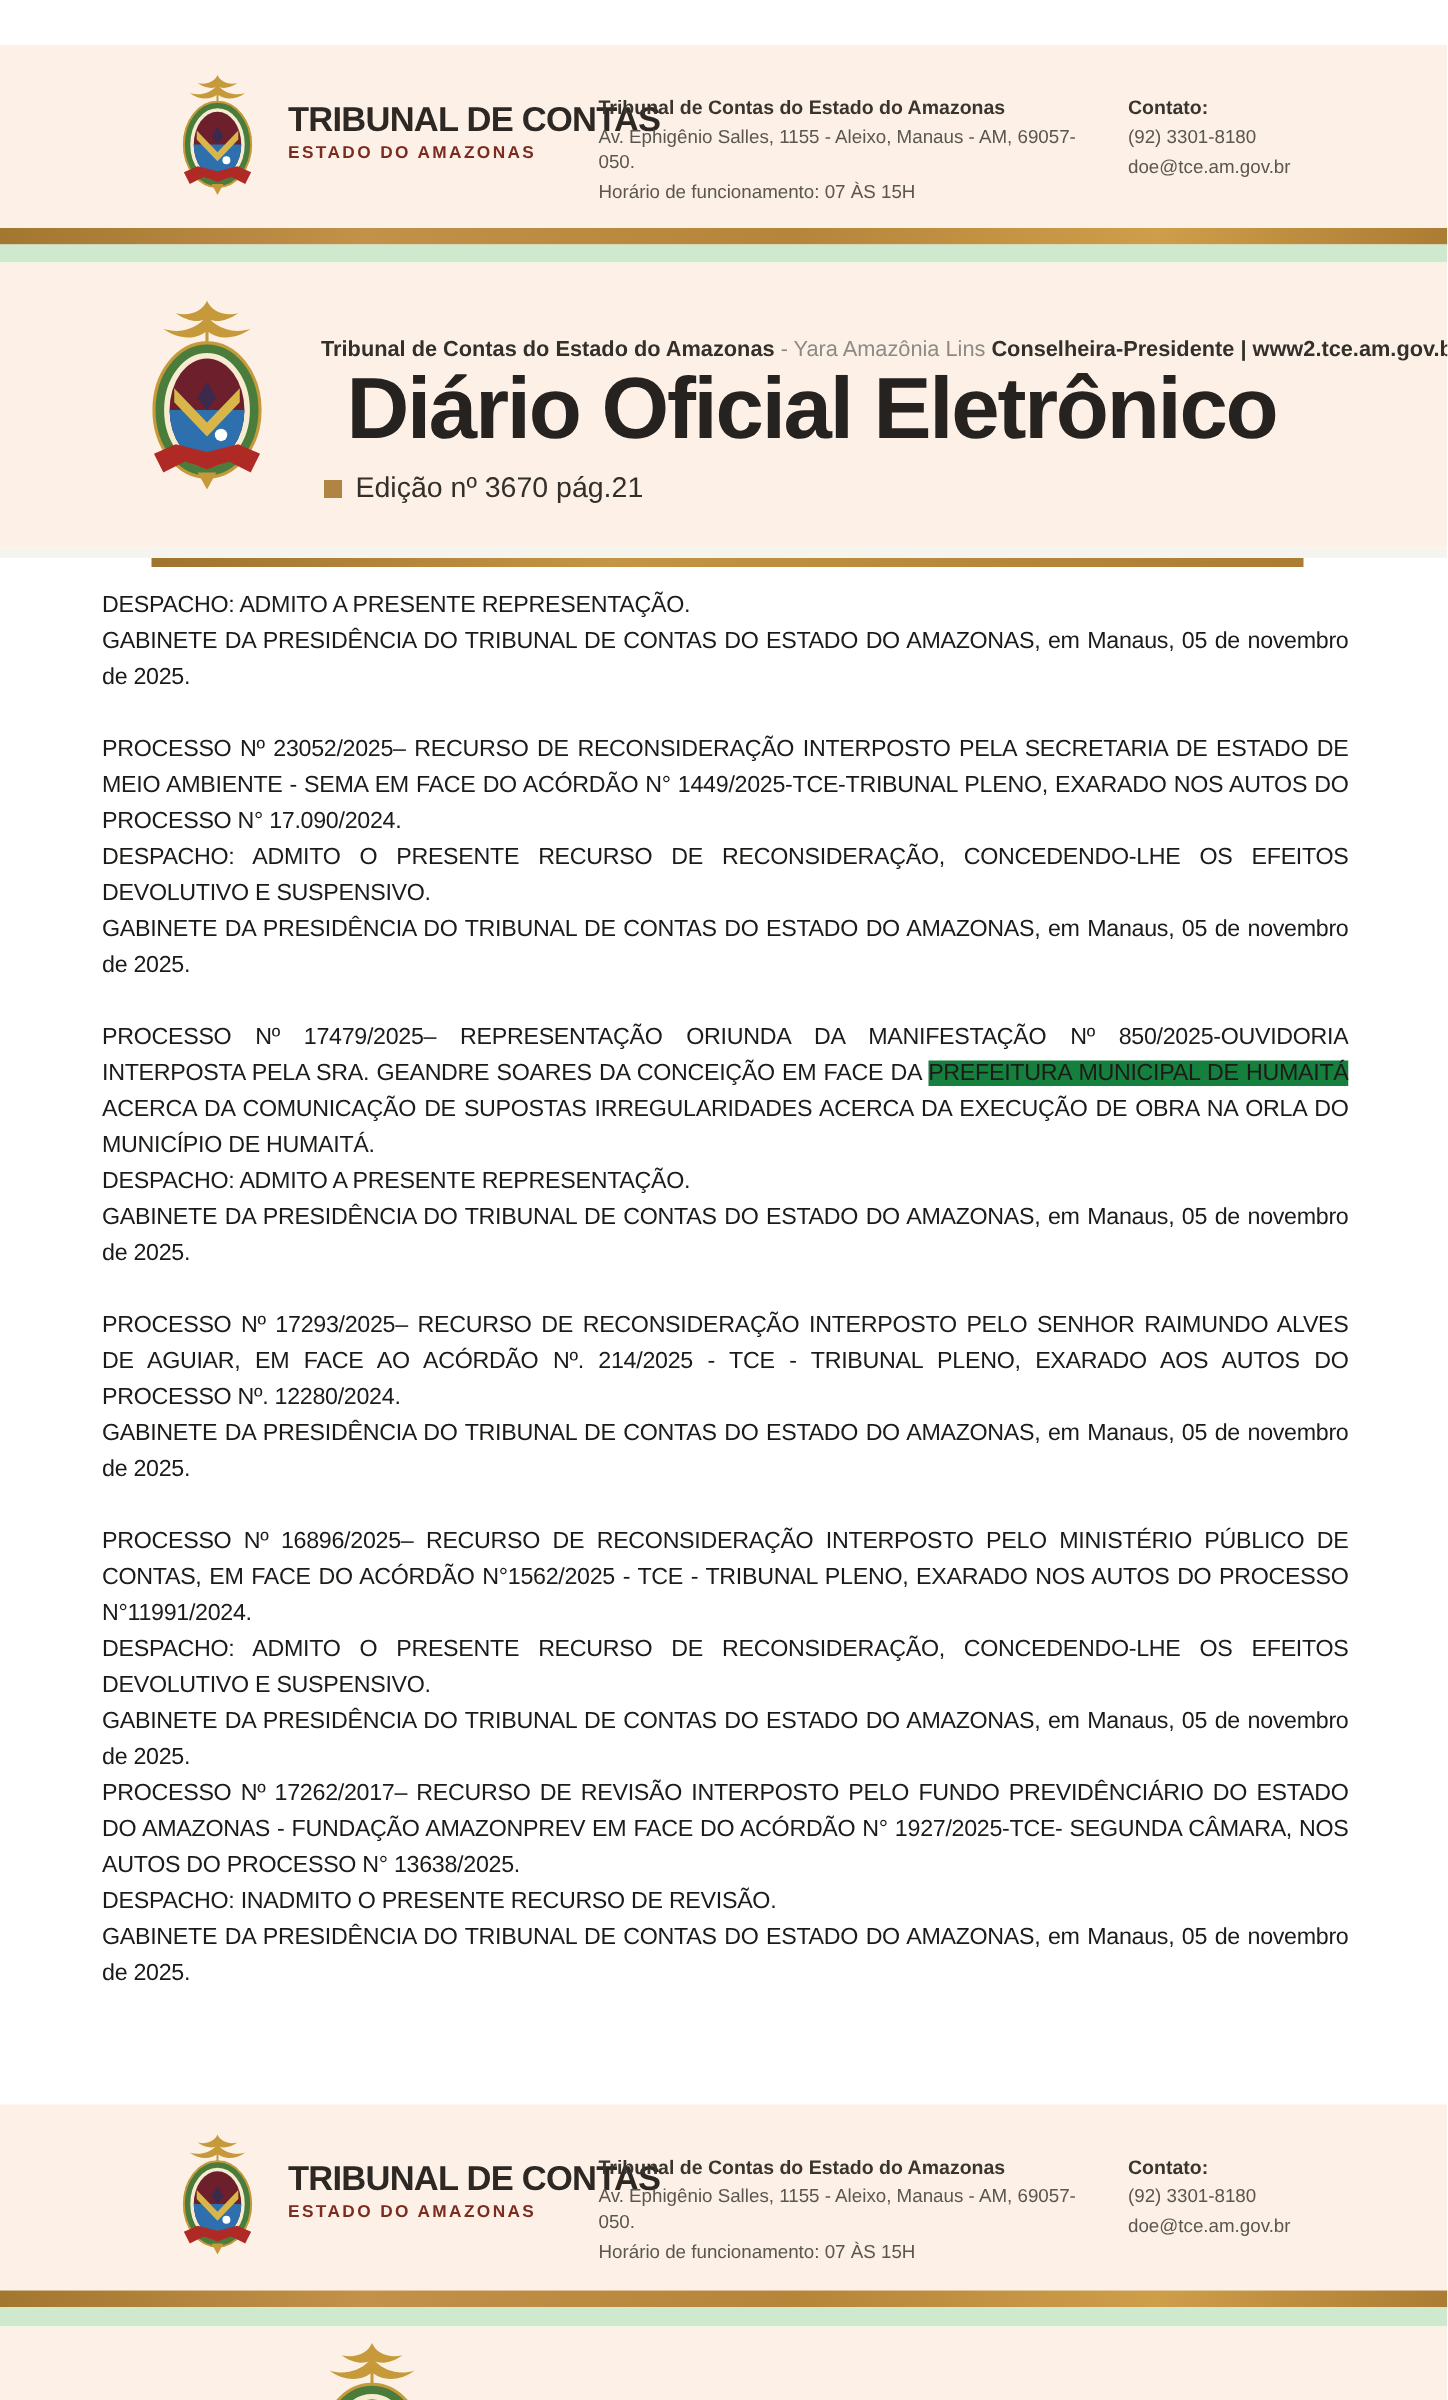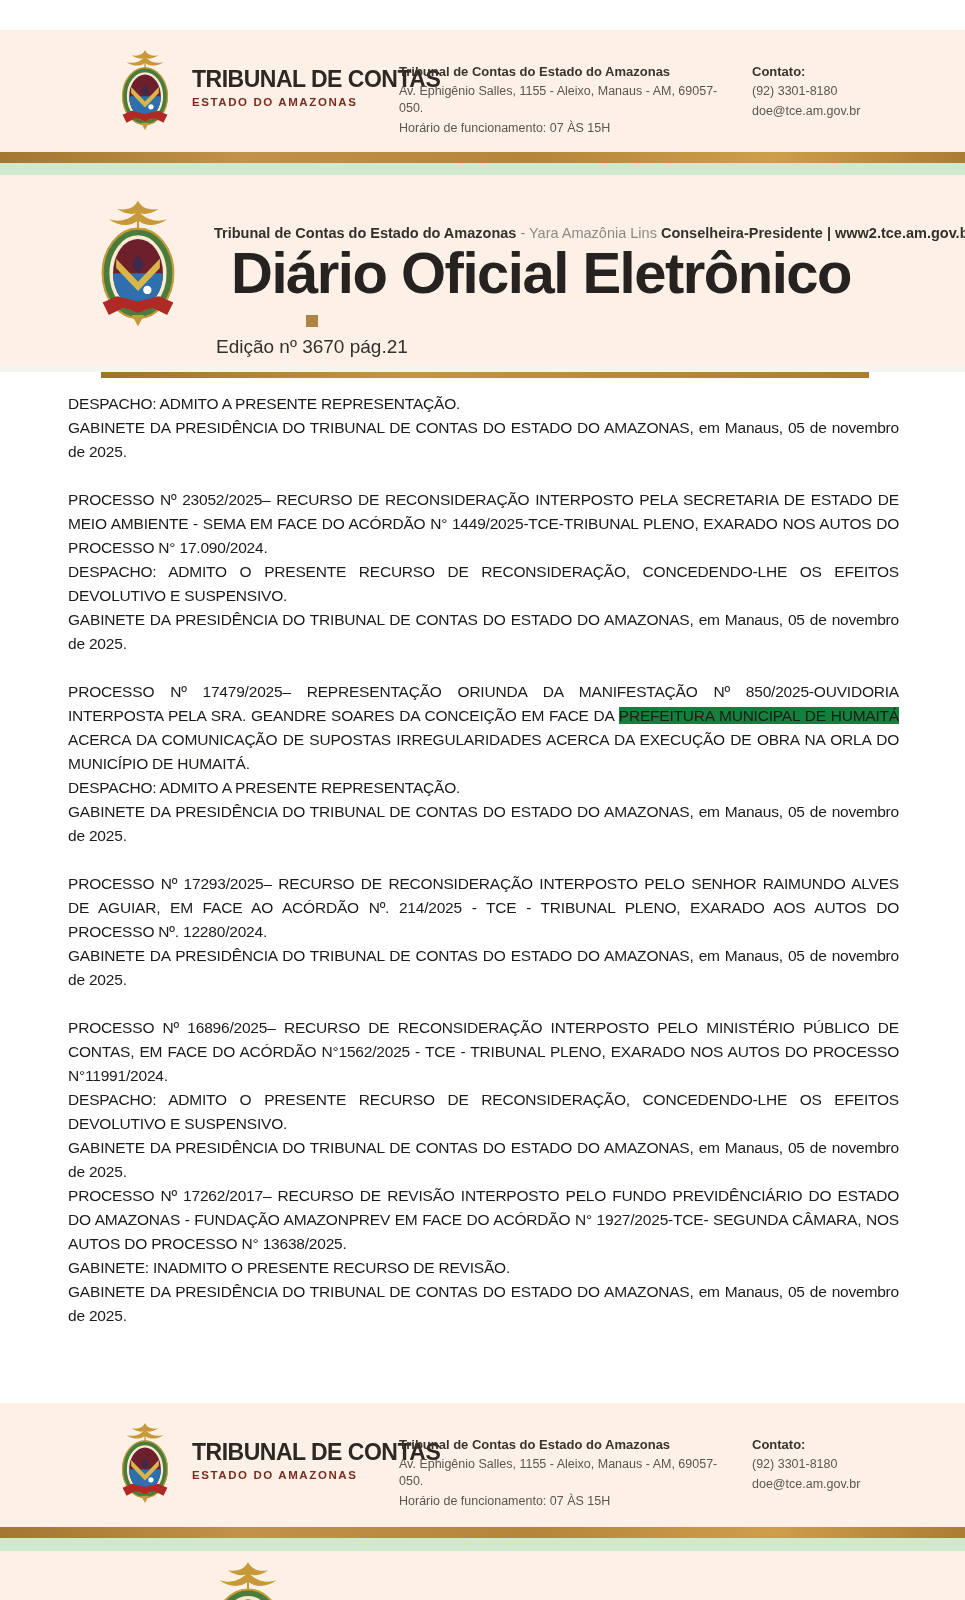--- a/index.html
+++ b/index.html
@@ -39,21 +39,21 @@
 
   
   .crest-lg { position:absolute; left:86px; top:22px; width:104px; height:136px; }
   .mast-top { position:absolute; left:214px; top:50px; font-size:14.5px; color:#33302b; white-space:pre; }
   .mast-top .b { font-weight:bold; }
   .mast-top .muted { color:#8d8а86; color:#8d8a86; font-weight:normal; }
   .mast-title { position:absolute; left:211px; top:66px; width:700px;
     font-size:58px; font-weight:800; letter-spacing:-1.5px; color:#262220; line-height:64px;margin-left:20px; }
   .mast-bottom { position:absolute; left:216px; top:140px; width:690px;
     display:flex; justify-content:space-between; align-items:center; font-size:19px; color:#33302b; }
-  .edition-wrap { display:flex; align-items:center; gap:9px;flex-direction:column; }
+  .edition-wrap { display:flex; align-items:center; gap:9px; }
   .gold-square { width:12px; height:12px; background:#b08544; display:inline-block; }
 
   
   #gazette-body {
     position:absolute; top:392px; left:68px; width:831px; height:1008px; overflow:hidden;
     font-size:15.5px; line-height:24px; letter-spacing:-0.2px; text-align:justify; color:#1c1b19;
   }
   #gazette-body p { margin:0; }
   .section { margin-top:24px; }
   .section.first, .section.no-gap { margin-top:0; }
@@ -146,21 +146,21 @@
         <p><span class="b">PROCESSO Nº 17293/2025– RECURSO DE RECONSIDERAÇÃO</span><span> INTERPOSTO PELO SENHOR RAIMUNDO ALVES DE AGUIAR, EM FACE AO ACÓRDÃO Nº. 214/2025 - TCE - TRIBUNAL PLENO, EXARADO AOS AUTOS DO PROCESSO Nº. 12280/2024.</span></p>
         <p><span class="b">GABINETE DA PRESIDÊNCIA DO TRIBUNAL DE CONTAS DO ESTADO DO AMAZONAS, em Manaus, 05 de novembro de 2025.</span></p>
       </div>
       <div class="section">
         <p><span class="b">PROCESSO Nº 16896/2025– RECURSO DE RECONSIDERAÇÃO</span><span> INTERPOSTO PELO MINISTÉRIO PÚBLICO DE CONTAS, EM FACE DO ACÓRDÃO N°1562/2025 - TCE - TRIBUNAL PLENO, EXARADO NOS AUTOS DO PROCESSO N°11991/2024.</span></p>
         <p><span class="b">DESPACHO: ADMITO O PRESENTE RECURSO DE RECONSIDERAÇÃO, CONCEDENDO-LHE OS EFEITOS DEVOLUTIVO E SUSPENSIVO.</span></p>
         <p><span class="b">GABINETE DA PRESIDÊNCIA DO TRIBUNAL DE CONTAS DO ESTADO DO AMAZONAS, em Manaus, 05 de novembro de 2025.</span></p>
       </div>
       <div class="section no-gap">
         <p><span class="b">PROCESSO Nº 17262/2017– RECURSO DE REVISÃO</span><span> INTERPOSTO PELO FUNDO PREVIDÊNCIÁRIO DO ESTADO DO AMAZONAS - FUNDAÇÃO AMAZONPREV EM FACE DO ACÓRDÃO N° 1927/2025-TCE- SEGUNDA CÂMARA, NOS AUTOS DO PROCESSO N° 13638/2025.</span></p>
-        <p><span class="b">GABINETE: INADMITO O PRESENTE RECURSO DE REVISÃO.</span></p>
+        <p><span class="b">DESPACHO: INADMITO O PRESENTE RECURSO DE REVISÃO.</span></p>
         <p><span class="b">GABINETE DA PRESIDÊNCIA DO TRIBUNAL DE CONTAS DO ESTADO DO AMAZONAS, em Manaus, 05 de novembro de 2025.</span></p>
       </div>
     </div>
 
   <div id="footer-band" class="band cream">
     <svg class="crest-sm">
         <use href="#crest-symbol"></use>
       </svg>
     <div class="brand">
       <div class="brand-title">TRIBUNAL DE CONTAS</div>

